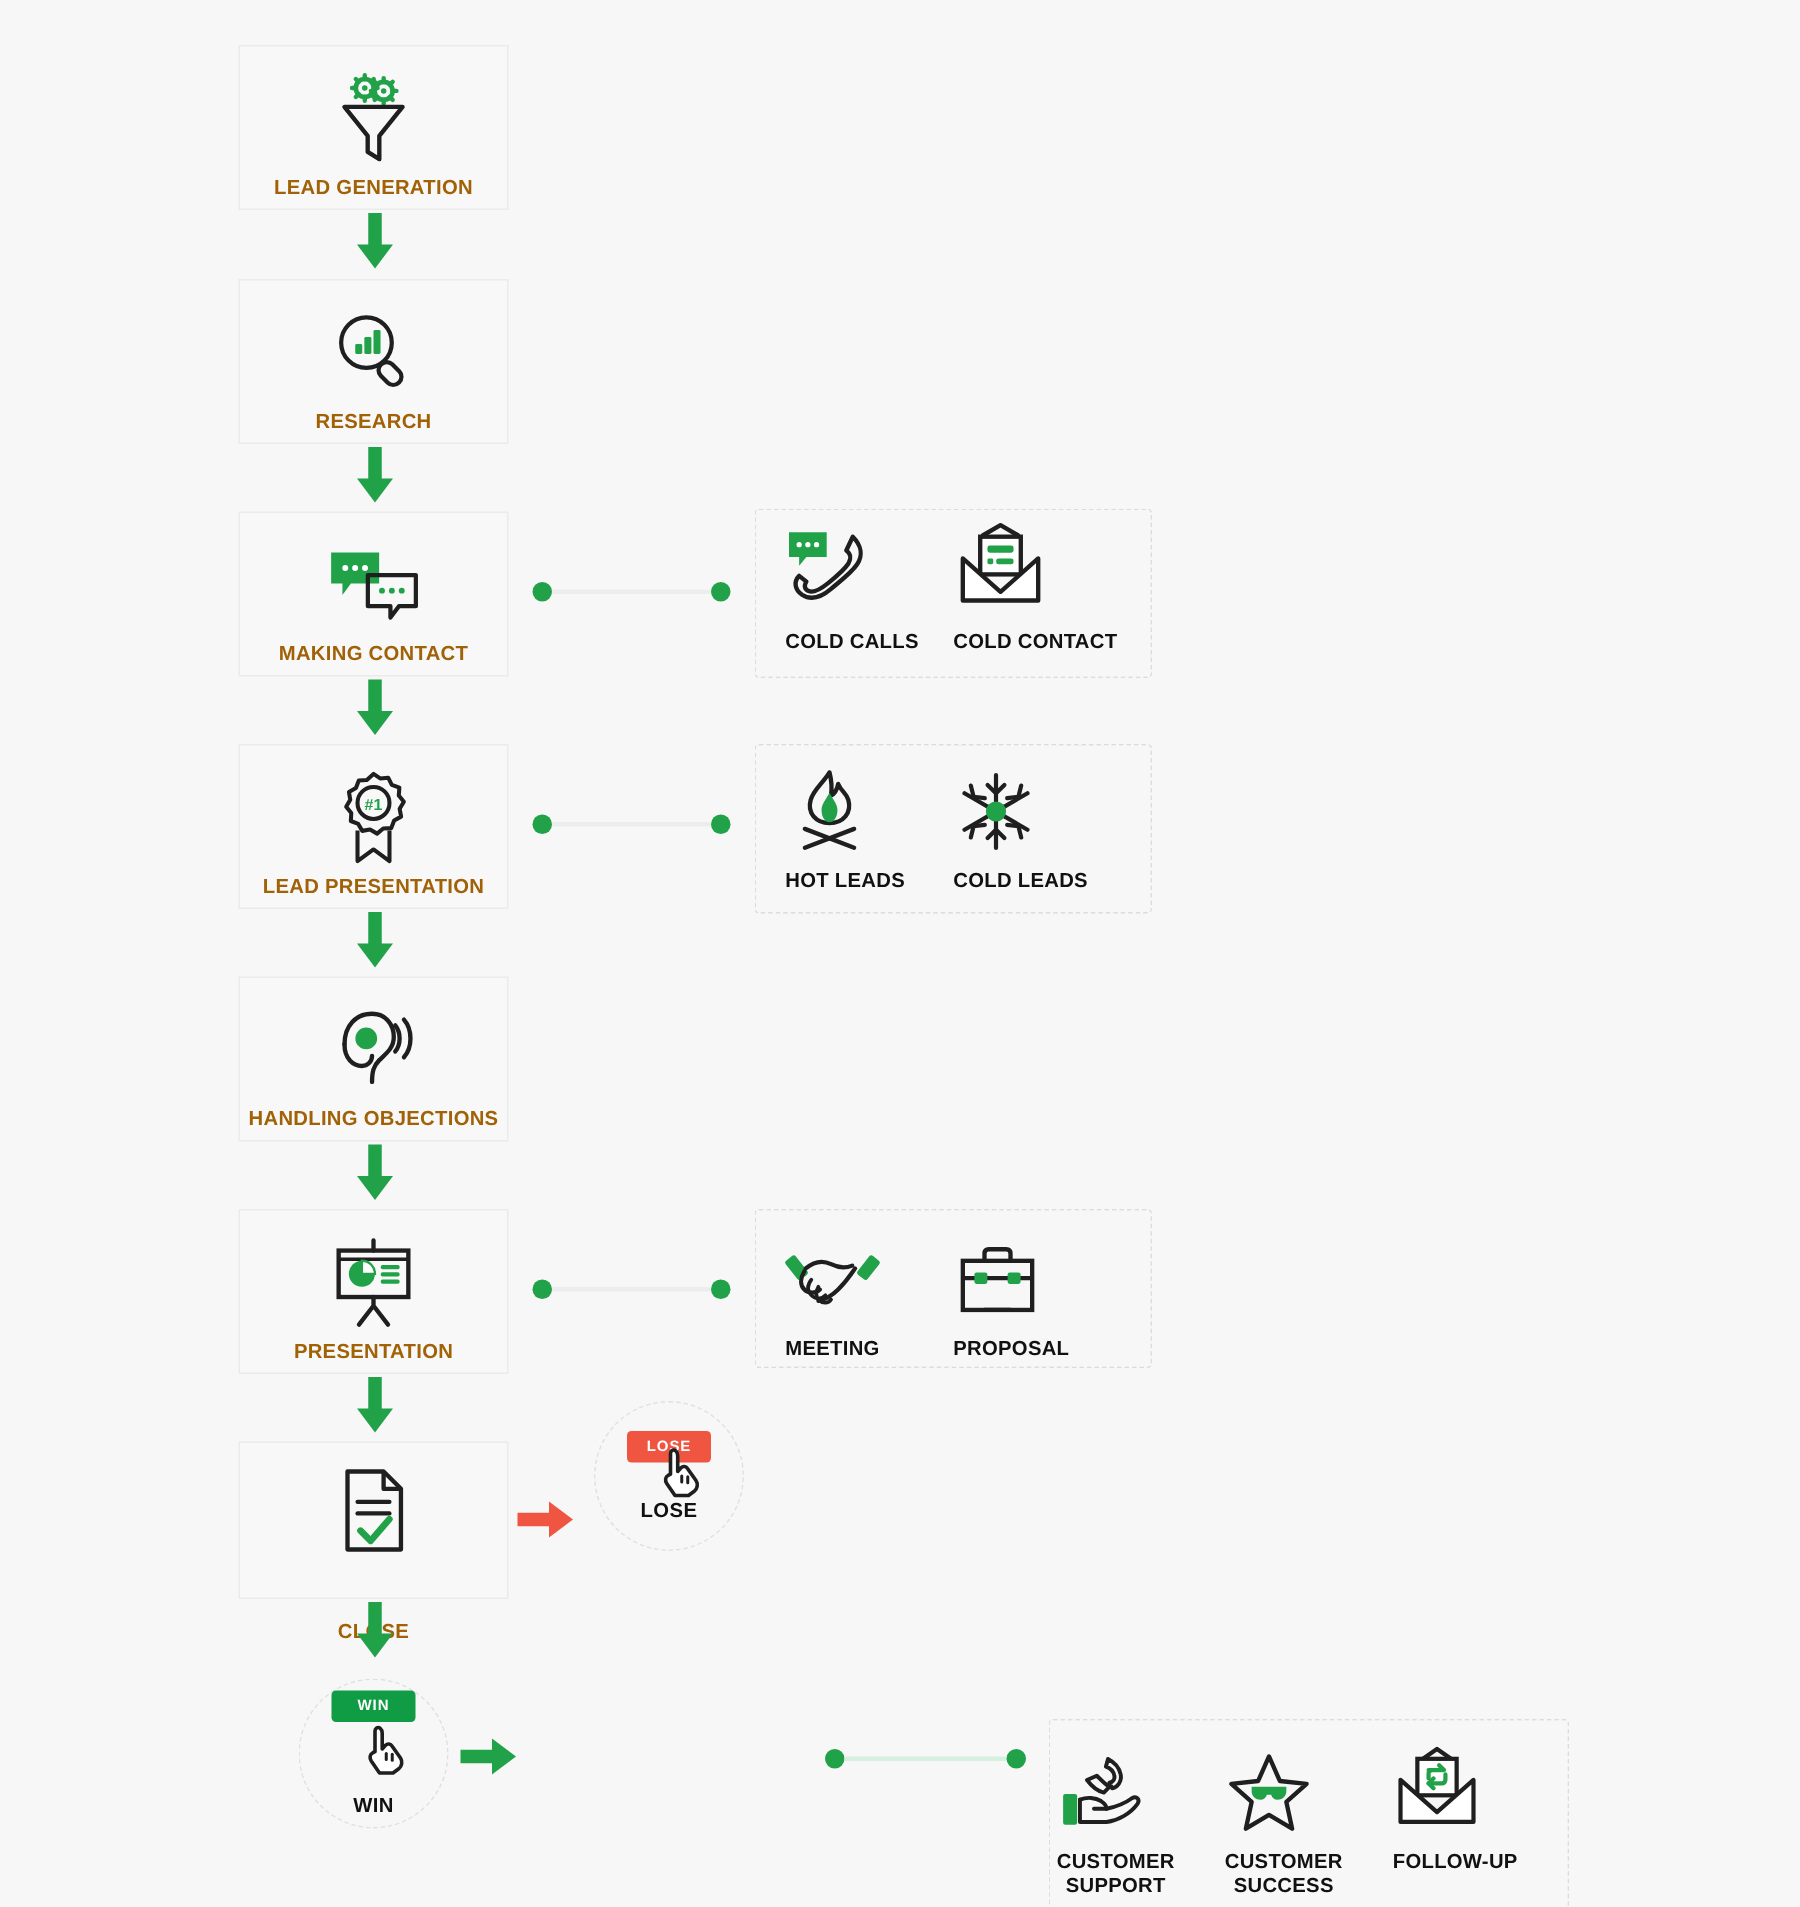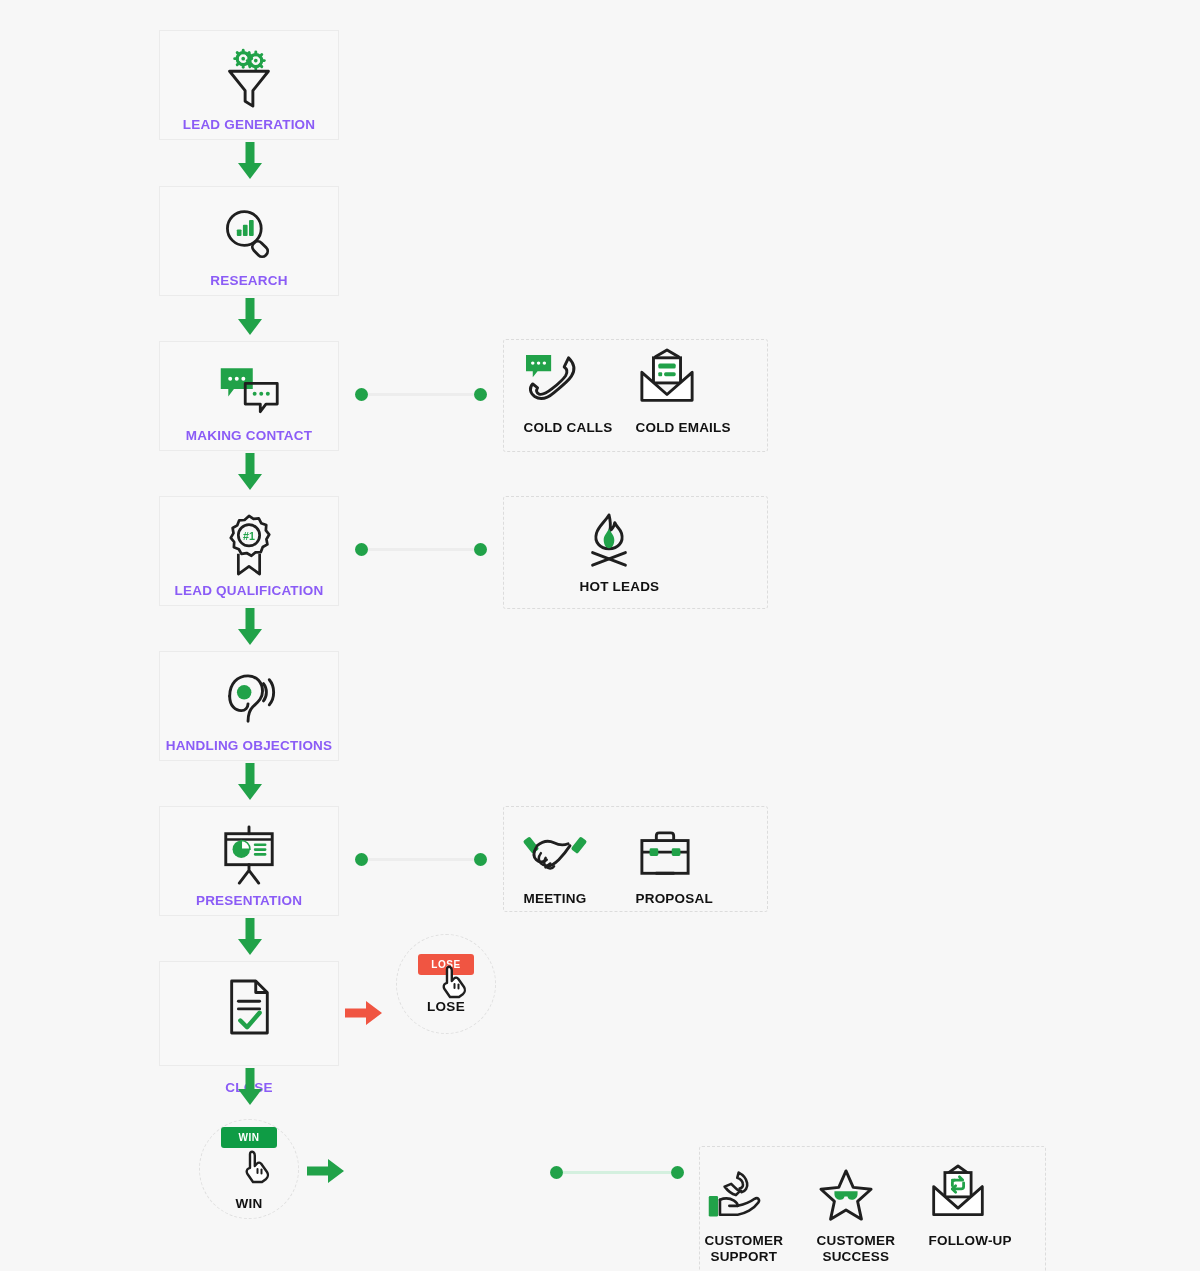--- a/index.html
+++ b/index.html
@@ -22,21 +22,21 @@
     flex-direction:column;
     align-items:center;
     justify-content:flex-start;
   }
   .card .ic{margin-top:16px;height:64px;display:flex;align-items:center;justify-content:center;}
   .card .lbl{
     margin-top:6px;
     font-size:13.5px;
     font-weight:bold;
     letter-spacing:.2px;
-    color:#8b5cf6;
+    color:#a16207;
     text-align:center;
     line-height:1.15;
     white-space:nowrap;
   }
 
   
   .group{
     position:absolute;
     border:1px dashed #dcdcdc;
     border-radius:3px;
@@ -196,42 +196,42 @@
       <div class="ic">
         <svg width="62" height="58" viewBox="0 0 64 60">
           <path d="M20 5 L32 -2 L44 5" fill="none" stroke="#1f1f1f" stroke-width="3" stroke-linecap="round" stroke-linejoin="round"></path>
           <rect x="18" y="6" width="28" height="26" fill="#ffffff" stroke="#1f1f1f" stroke-width="3"></rect>
           <rect x="23" y="12" width="18" height="5" rx="1.6" fill="#21a249"></rect>
           <rect x="23" y="21" width="4" height="4" rx="1" fill="#21a249"></rect>
           <rect x="29" y="21" width="12" height="4" rx="1.6" fill="#21a249"></rect>
           <path d="M6 21 L32 44 L58 21 L58 50 L6 50 Z" fill="#ffffff" stroke="#1f1f1f" stroke-width="3" stroke-linejoin="round"></path>
         </svg>
       </div>
-      <div class="lbl">COLD EMAILS</div>
+      <div class="lbl">COLD CONTACT</div>
     </div>
   </div>
 
   <div class="arrow" style="left:235px;top:453px;">
     <svg width="30" height="40" viewBox="0 0 30 40">
       <path d="M10.5 0 H19.5 V21 H27 L15 37 L3 21 H10.5 Z" fill="#21a249"></path>
     </svg>
   </div>
 
   <div class="card" style="left:159px;top:496px;width:180px;height:110px;">
     <div class="ic">
       <svg width="58" height="62" viewBox="0 0 58 64">
         <path d="M29 2 L33.6 5.1 L39.1 4.6 L41.6 9.5 L46.8 11.4 L46.4 16.9 L49.9 21.2 L47 26 L48 31.4
                  L43.2 34.1 L41.2 39.3 L35.7 39.6 L31.5 43.1 L26.6 40.3 L21.2 41.2 L18.5 36.4 L13.4 34.4
                  L13.7 28.9 L10.2 24.6 L13 19.8 L12.1 14.4 L16.9 11.7 L18.9 6.5 L24.4 6.2 Z" fill="none" stroke="#1f1f1f" stroke-width="2.8" stroke-linejoin="round"></path>
         <circle cx="29" cy="22" r="11" fill="none" stroke="#1f1f1f" stroke-width="2.8"></circle>
         <text x="29" y="26.5" font-family="'Liberation Sans',sans-serif" font-size="11" font-weight="bold" fill="#21a249" text-anchor="middle">#1</text>
         <path d="M18 41 L18 62 L29 54 L40 62 L40 41" fill="none" stroke="#1f1f1f" stroke-width="2.8" stroke-linejoin="round"></path>
       </svg>
     </div>
-    <div class="lbl">LEAD QUALIFICATION</div>
+    <div class="lbl">LEAD PRESENTATION</div>
   </div>
 
   <div class="connector" style="left:355px;top:543px;width:132px;height:13px;">
     <span class="cdot" style="background:#21a249;"></span>
     <span class="cline" style="background:#ededed;"></span>
     <span class="cdot" style="background:#21a249;"></span>
   </div>
 
   <div class="group" style="left:503px;top:496px;width:265px;height:113px;padding-top:10px;">
     <div class="opt">
@@ -239,20 +239,39 @@
         <svg width="58" height="56" viewBox="0 0 60 58">
           <path d="M30 2 C25 10 19 14 17 21 C14.5 30 20.5 37 30 37 C39.5 37 45.5 30 43 21
                    C41.5 16 38 15 36 10 C35 15 33 17 31 18 C32 12 31 6 30 2 Z" fill="none" stroke="#1f1f1f" stroke-width="3" stroke-linejoin="round"></path>
           <path d="M30 16 C27.5 21 24.5 23.5 24.5 28 C24.5 33 27 36.5 30 36.5 C33 36.5 35.5 33 35.5 28
                    C35.5 23.5 32.5 21 30 16 Z" fill="#21a249"></path>
           <line x1="13" y1="41" x2="47" y2="54" stroke="#1f1f1f" stroke-width="3" stroke-linecap="round"></line>
           <line x1="47" y1="41" x2="13" y2="54" stroke="#1f1f1f" stroke-width="3" stroke-linecap="round"></line>
         </svg>
       </div>
       <div class="lbl">HOT LEADS</div>
+    </div>
+    <div class="opt">
+      <div class="ic">
+        <svg width="56" height="56" viewBox="0 0 60 60">
+          <g stroke="#1f1f1f" stroke-width="3" stroke-linecap="round" fill="none">
+            <line x1="30" y1="4" x2="30" y2="56"></line>
+            <line x1="7.5" y1="17" x2="52.5" y2="43"></line>
+            <line x1="7.5" y1="43" x2="52.5" y2="17"></line>
+            <path d="M24 11 L30 17 L36 11"></path>
+              <path d="M24 49 L30 43 L36 49"></path>
+            <path d="M12 11.5 L14 19.5 L22 20.5"></path>
+              <path d="M48 48.5 L46 40.5 L38 39.5"></path>
+            <path d="M12 48.5 L14 40.5 L22 39.5"></path>
+              <path d="M48 11.5 L46 19.5 L38 20.5"></path>
+          </g>
+          <circle cx="30" cy="30" r="7.2" fill="#21a249"></circle>
+        </svg>
+      </div>
+      <div class="lbl">COLD LEADS</div>
     </div>
   </div>
 
   <div class="arrow" style="left:235px;top:608px;">
     <svg width="30" height="40" viewBox="0 0 30 40">
       <path d="M10.5 0 H19.5 V21 H27 L15 37 L3 21 H10.5 Z" fill="#21a249"></path>
     </svg>
   </div>
 
   <div class="card" style="left:159px;top:651px;width:180px;height:110px;">

